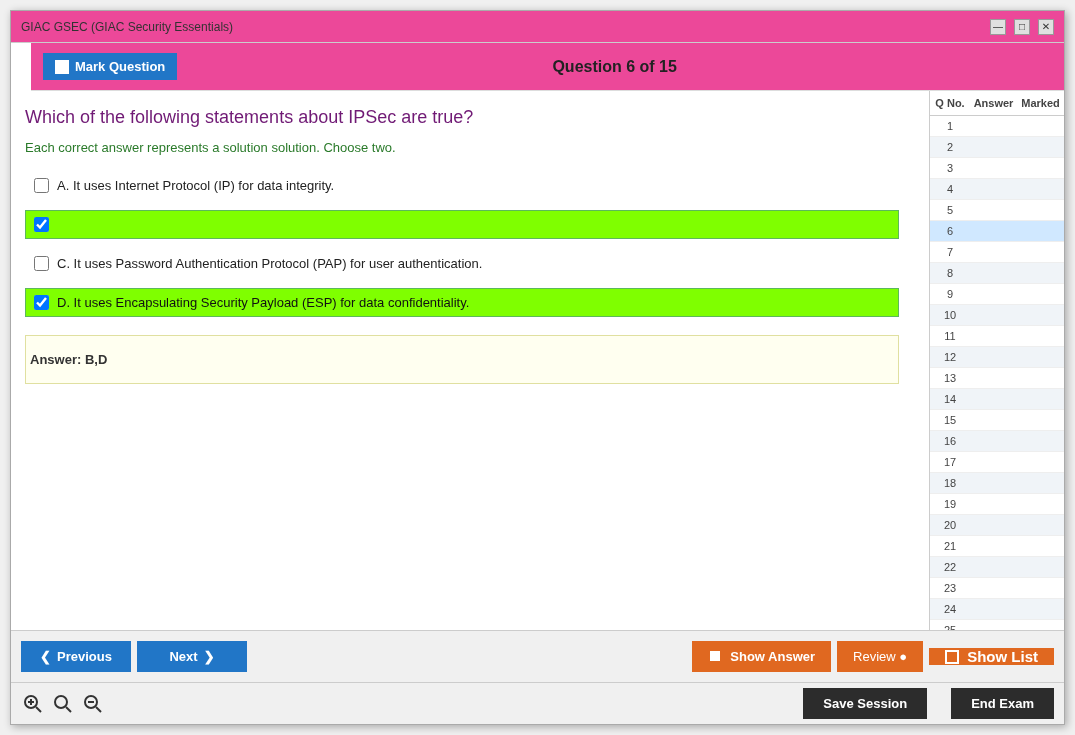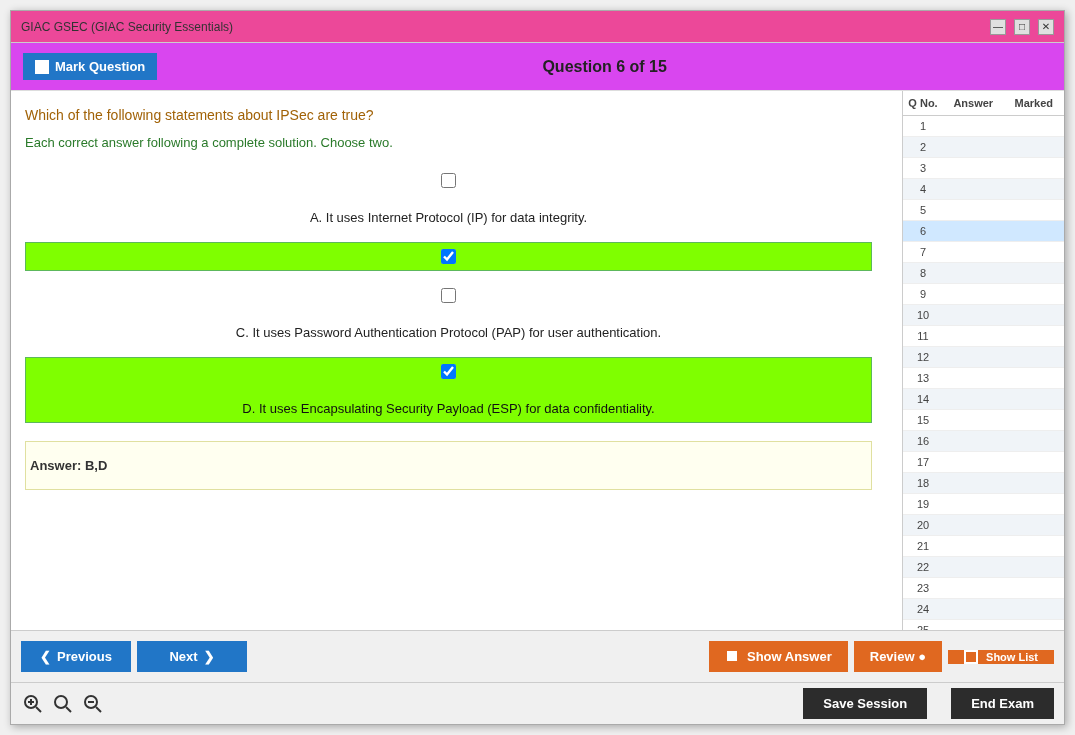--- a/index.html
+++ b/index.html
@@ -47,26 +47,27 @@
       border: 1px solid #999;
       background: #e0e0e0;
       cursor: pointer;
       display: flex;
       align-items: center;
       justify-content: center;
       font-size: 10px;
       color: #333;
     }
     .header {
-      background: #d946ef;
+      background: #ec4899;
       border-bottom: 1px solid #ddd;
       padding: 8px 12px;
       display: flex;
       align-items: center;
       height: 48px;
+      margin-left: 20px;
     }
     .mark-question-btn {
       background: #2176c7;
       color: #fff;
       border: none;
       padding: 6px 12px;
       cursor: pointer;
       font-size: 13px;
       font-weight: 600;
       display: flex;
@@ -93,36 +94,35 @@
     }
     .question-area {
       flex: 1;
       padding: 16px 14px;
       display: flex;
       flex-direction: column;
       gap: 10px;
       overflow-y: auto;
     }
     .question-text {
-      color: #a16207;
-      font-size: 14px;
+      color: #701a75;
+      font-size: 18px;
       margin-bottom: 2px;
     }
     .question-instruction {
       color: #2a7a2a;
       font-size: 13px;
       margin-bottom: 6px;
     }
     .answer-option {
       display: flex;
       align-items: center;
       padding: 6px 8px;
-      gap: 22px;
+      gap: 8px;
       border: 1px solid transparent;
-      flex-direction: column;
     }
     .answer-option.highlighted {
       background: #7fff00;
       border: 1px solid #5cb85c;
     }
     .answer-option input[type="checkbox"] {
       width: 15px;
       height: 15px;
       cursor: pointer;
       flex-shrink: 0;
@@ -138,21 +138,21 @@
     .answer-box {
       background: #fffff0;
       border: 1px solid #e0e0a0;
       padding: 16px 4px;
       margin-top: 8px;
       font-size: 13px;
       font-weight: bold;
       color: #333;
     }
     .sidebar {
-      width: 162px;
+      width: 135px;
       border-left: 1px solid #ccc;
       background: #f8f8f8;
       display: flex;
       flex-direction: column;
       overflow: hidden;
       margin-left: 16px;
     }
     .sidebar-header {
       display: grid;
       grid-template-columns: 40px 1fr 1fr;
@@ -231,29 +231,29 @@
       gap: 8px;
       margin-left: auto;
     }
     .btn-review {
       background: #e06820;
       color: #fff;
       border: none;
       padding: 8px 16px;
       cursor: pointer;
       font-size: 13px;
-      font-weight: 700;
+      font-weight: 400;
     }
     .btn-show-list {
       background: #e06820;
       color: #fff;
       border: none;
       padding: 0 16px;
       cursor: pointer;
-      font-size: 11px;
+      font-size: 15px;
       font-weight: 600;
       display: flex;
       align-items: center;
       gap: 8px;
     }
     .footer-bottom {
       border-top: 1px solid #ccc;
       background: #f0f0f0;
       padding: 6px 10px;
       display: flex;
@@ -324,21 +324,21 @@
       <span class="chk-icon"></span>
       <span>Mark Question</span>
     </button>
     <div class="question-title">Question 6 of 15</div>
   </div>
 
   <div class="main-content">
 
     <div class="question-area">
       <div class="question-text">Which of the following statements about IPSec are true?</div>
-      <div class="question-instruction">Each correct answer following a complete solution. Choose two.</div>
+      <div class="question-instruction">Each correct answer represents a solution solution. Choose two.</div>
 
       <div class="answer-option">
         <input type="checkbox" id="opt-a" style="">
         <label for="opt-a">A. It uses Internet Protocol (IP) for data integrity.</label>
       </div>
 
       <div class="answer-option highlighted">
         <input type="checkbox" id="opt-b" checked="" style="">
       </div>
 

